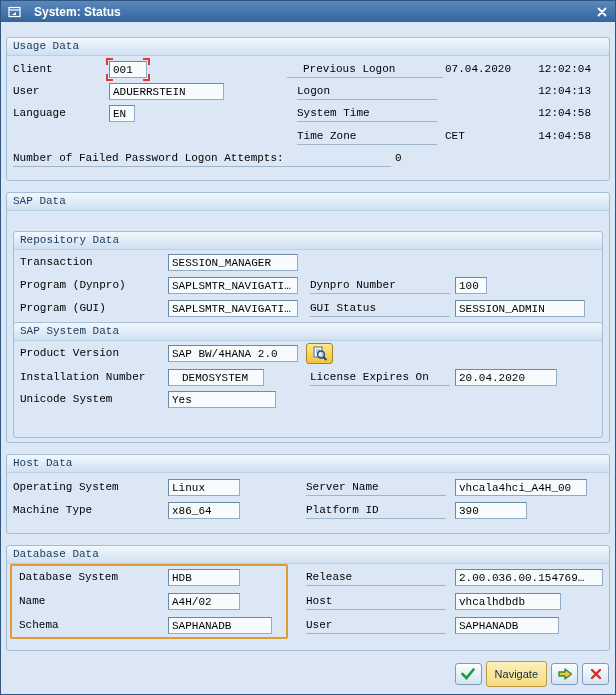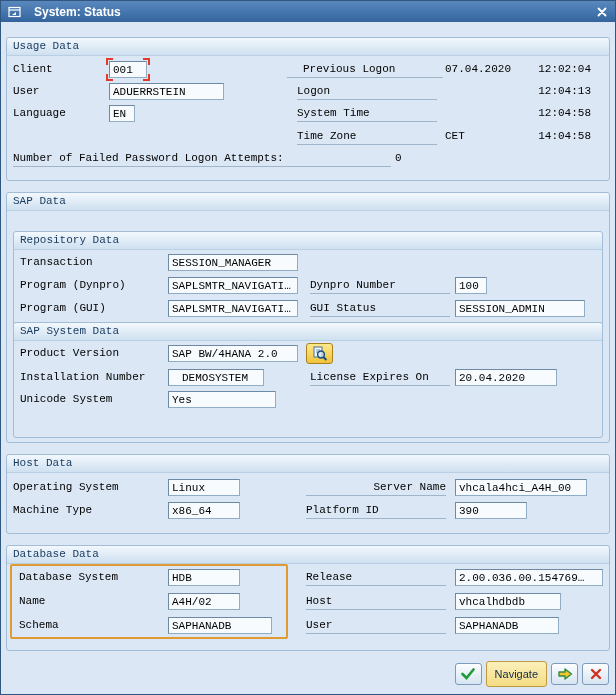--- a/index.html
+++ b/index.html
@@ -206,21 +206,21 @@
         </div>
 
       </div>
     </div>
 
     <div class="group">
       <div class="group-header">Host Data</div>
       <div class="group-body" style="height:60px;">
         <div class="lbl" style="left:6px;top:6px;">Operating System</div>
         <div class="fld" style="left:161px;top:6px;width:72px;">Linux</div>
-        <div class="lbl ulbl" style="left:299px;top:6px;width:140px;text-align:right;">Server Name</div>
+        <div class="lbl ulbl" style="left:299px;top:6px;width:140px;">Server Name</div>
         <div class="fld" style="left:448px;top:6px;width:132px;">vhcala4hci_A4H_00</div>
 
         <div class="lbl" style="left:6px;top:29px;">Machine Type</div>
         <div class="fld" style="left:161px;top:29px;width:72px;">x86_64</div>
         <div class="lbl ulbl" style="left:299px;top:29px;width:140px;">Platform ID</div>
         <div class="fld" style="left:448px;top:29px;width:72px;">390</div>
       </div>
     </div>
 
     <div class="group">

